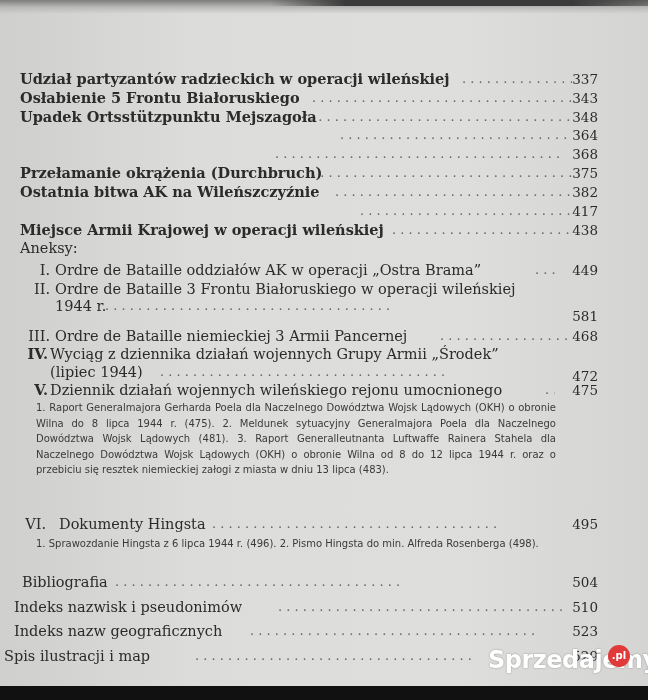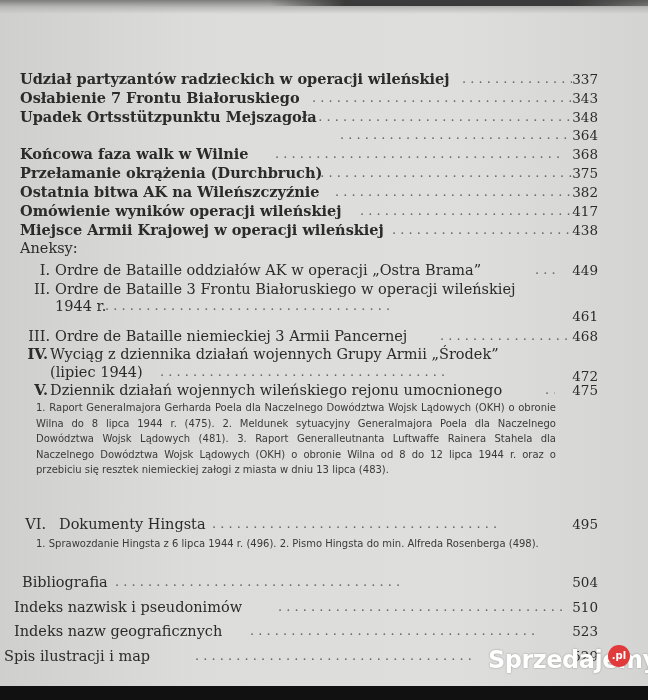--- a/index.html
+++ b/index.html
@@ -67,56 +67,54 @@
 
   <div class="toc-line" style="top:69px">
     <span class="toc-title bold" style="left:20px">Udział partyzantów radzieckich w operacji wileńskiej</span>
   </div>
   <div class="toc-line" style="top:69px">
     <span class="toc-dots" style="left:462px;width:110px">.  .  .  .  .  .  .  .  .  .  .  .  .  .  .  .  .  .  .  .  .  .  .  .  .  .  .  .  .  .  .  .  .  .  .</span>
     <span class="toc-page">337</span>
   </div>
 
   <div class="toc-line" style="top:88px">
-    <span class="toc-title bold" style="left:20px">Osłabienie 7 Frontu Białoruskiego</span>
+    <span class="toc-title bold" style="left:20px">Osłabienie 5 Frontu Białoruskiego</span>
     <span class="toc-dots" style="left:312px;width:260px">.  .  .  .  .  .  .  .  .  .  .  .  .  .  .  .  .  .  .  .  .  .  .  .  .  .  .  .  .  .  .  .  .  .  .</span>
     <span class="toc-page">343</span>
   </div>
 
   <div class="toc-line" style="top:107px">
     <span class="toc-title bold" style="left:20px">Upadek Ortsstützpunktu Mejszagoła</span>
     <span class="toc-dots" style="left:310px;width:262px">.  .  .  .  .  .  .  .  .  .  .  .  .  .  .  .  .  .  .  .  .  .  .  .  .  .  .  .  .  .  .  .  .  .  .</span>
     <span class="toc-page">348</span>
   </div>
 
   <div class="toc-line" style="top:125px">
     <span class="toc-dots" style="left:340px;width:232px">.  .  .  .  .  .  .  .  .  .  .  .  .  .  .  .  .  .  .  .  .  .  .  .  .  .  .  .  .  .  .  .  .  .  .</span>
     <span class="toc-page">364</span>
   </div>
 
   <div class="toc-line" style="top:144px">
-    <span class="toc-title bold" style="left:20px">Końcowa faza walk w Wilnie</span>
     <span class="toc-dots" style="left:275px;width:297px">.  .  .  .  .  .  .  .  .  .  .  .  .  .  .  .  .  .  .  .  .  .  .  .  .  .  .  .  .  .  .  .  .  .  .</span>
     <span class="toc-page">368</span>
   </div>
 
   <div class="toc-line" style="top:163px">
     <span class="toc-title bold" style="left:20px">Przełamanie okrążenia (Durchbruch)</span>
     <span class="toc-dots" style="left:312px;width:260px">.  .  .  .  .  .  .  .  .  .  .  .  .  .  .  .  .  .  .  .  .  .  .  .  .  .  .  .  .  .  .  .  .  .  .</span>
     <span class="toc-page">375</span>
   </div>
 
   <div class="toc-line" style="top:182px">
     <span class="toc-title bold" style="left:20px">Ostatnia bitwa AK na Wileńszczyźnie</span>
     <span class="toc-dots" style="left:335px;width:237px">.  .  .  .  .  .  .  .  .  .  .  .  .  .  .  .  .  .  .  .  .  .  .  .  .  .  .  .  .  .  .  .  .  .  .</span>
     <span class="toc-page">382</span>
   </div>
 
   <div class="toc-line" style="top:201px">
-    <span class="toc-title bold" style="left:20px">Omówienie wyników operacji wileńskiej</span>
     <span class="toc-dots" style="left:360px;width:212px">.  .  .  .  .  .  .  .  .  .  .  .  .  .  .  .  .  .  .  .  .  .  .  .  .  .  .  .  .  .  .  .  .  .  .</span>
     <span class="toc-page">417</span>
   </div>
 
   <div class="toc-line" style="top:220px">
     <span class="toc-title bold" style="left:20px">Miejsce Armii Krajowej w operacji wileńskiej</span>
     <span class="toc-dots" style="left:392px;width:180px">.  .  .  .  .  .  .  .  .  .  .  .  .  .  .  .  .  .  .  .  .  .  .  .  .  .  .  .  .  .  .  .  .  .  .</span>
     <span class="toc-page">438</span>
   </div>
 
@@ -133,21 +131,21 @@
 
   <div class="toc-line" style="top:279px">
     <span class="toc-title numeral" style="left:22px;width:28px">II.</span>
     <span class="toc-title" style="left:55px">Ordre de Bataille 3 Frontu Białoruskiego w operacji wileńskiej</span>
   </div>
   <div class="toc-line" style="top:296px">
     <span class="toc-title" style="left:55px">1944 r.</span>
     <span class="toc-dots" style="left:105px;width:467px">.  .  .  .  .  .  .  .  .  .  .  .  .  .  .  .  .  .  .  .  .  .  .  .  .  .  .  .  .  .  .  .  .  .  .</span>
   </div>
   <div class="toc-line" style="top:306px">
-    <span class="toc-page">461</span>
+    <span class="toc-page">581</span>
   </div>
 
   <div class="toc-line" style="top:326px">
     <span class="toc-title numeral" style="left:18px;width:32px">III.</span>
     <span class="toc-title" style="left:55px">Ordre de Bataille niemieckiej 3 Armii Pancernej</span>
     <span class="toc-dots" style="left:440px;width:132px">.  .  .  .  .  .  .  .  .  .  .  .  .  .  .  .  .  .  .  .  .  .  .  .  .  .  .  .  .  .  .  .  .  .  .</span>
     <span class="toc-page">468</span>
   </div>
 
   <div class="toc-line" style="top:344px">

